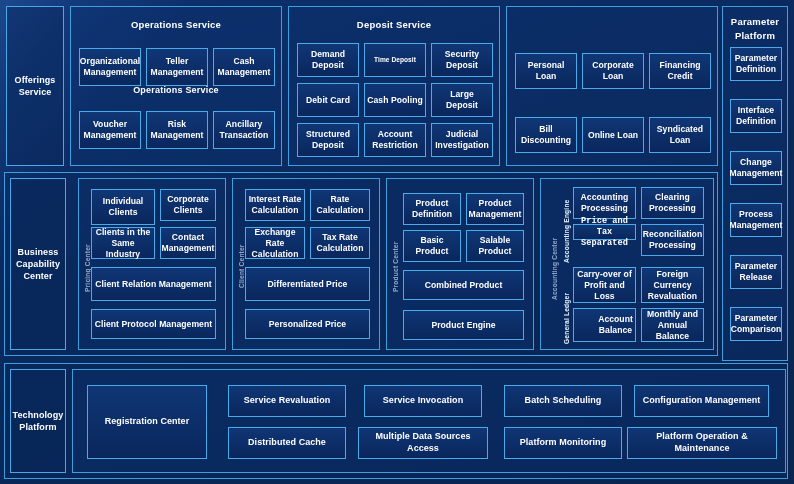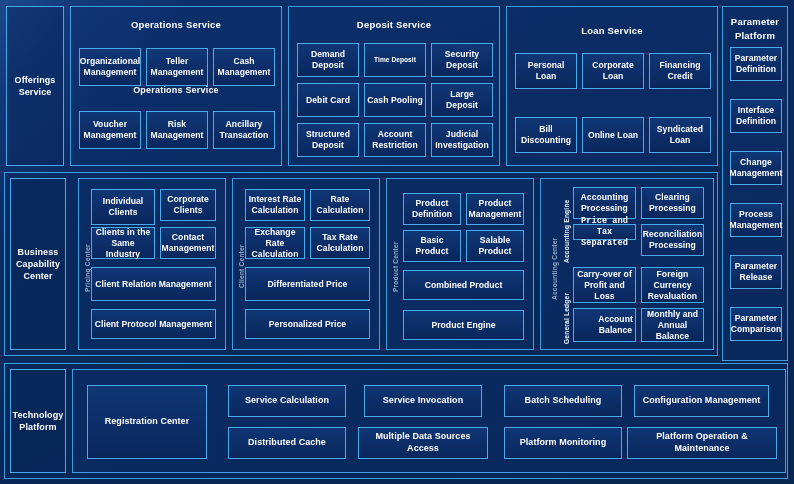--- a/index.html
+++ b/index.html
@@ -128,21 +128,20 @@
     <div class="cell" style="left:142px; top:36px; width:62px; height:34px;">Security Deposit</div>
     <div class="cell" style="left:8px; top:76px; width:62px; height:34px;">Debit Card</div>
     <div class="cell" style="left:75px; top:76px; width:62px; height:34px;">Cash Pooling</div>
     <div class="cell" style="left:142px; top:76px; width:62px; height:34px;">Large Deposit</div>
     <div class="cell" style="left:8px; top:116px; width:62px; height:34px;">Structured Deposit</div>
     <div class="cell" style="left:75px; top:116px; width:62px; height:34px;">Account Restriction</div>
     <div class="cell" style="left:142px; top:116px; width:62px; height:34px;">Judicial Investigation</div>
   </div>
 
   <div class="group" style="left:506px; top:6px; width:212px; height:160px;">
-    <div class="grouptitle" style="top:18px;">Loan Service</div>
     <div class="cell" style="left:8px; top:46px; width:62px; height:36px;">Personal Loan</div>
     <div class="cell" style="left:75px; top:46px; width:62px; height:36px;">Corporate Loan</div>
     <div class="cell" style="left:142px; top:46px; width:62px; height:36px;">Financing Credit</div>
     <div class="cell" style="left:8px; top:110px; width:62px; height:36px;">Bill Discounting</div>
     <div class="cell" style="left:75px; top:110px; width:62px; height:36px;">Online Loan</div>
     <div class="cell" style="left:142px; top:110px; width:62px; height:36px;">Syndicated Loan</div>
   </div>
 
   <div class="group" style="left:722px; top:6px; width:66px; height:355px;">
     <div class="grouptitle" style="top:8px; line-height:1.5;">
@@ -217,21 +216,21 @@
   <div class="leftlabel" style="left:10px; top:369px; width:56px; height:104px;">
     <span>
       <span>Technology</span><br>
       <span>Platform</span>
     </span>
   </div>
 
   <div class="group" style="left:72px; top:369px; width:714px; height:104px;">
     <div class="cell wide" style="left:14px; top:15px; width:120px; height:74px;">Registration Center</div>
 
-    <div class="cell wide" style="left:155px; top:15px; width:118px; height:32px;">Service Calculation</div>
+    <div class="cell wide" style="left:155px; top:15px; width:118px; height:32px;">Service Revaluation</div>
     <div class="cell wide" style="left:155px; top:57px; width:118px; height:32px;">Distributed Cache</div>
 
     <div class="cell wide" style="left:291px; top:15px; width:118px; height:32px;">Service Invocation</div>
     <div class="cell wide" style="left:285px; top:57px; width:130px; height:32px;">Multiple Data Sources Access</div>
 
     <div class="cell wide" style="left:431px; top:15px; width:118px; height:32px;">Batch Scheduling</div>
     <div class="cell wide" style="left:431px; top:57px; width:118px; height:32px;">Platform Monitoring</div>
 
     <div class="cell wide" style="left:561px; top:15px; width:135px; height:32px;">Configuration Management</div>
     <div class="cell wide" style="left:554px; top:57px; width:150px; height:32px;">Platform Operation &amp; Maintenance</div>

